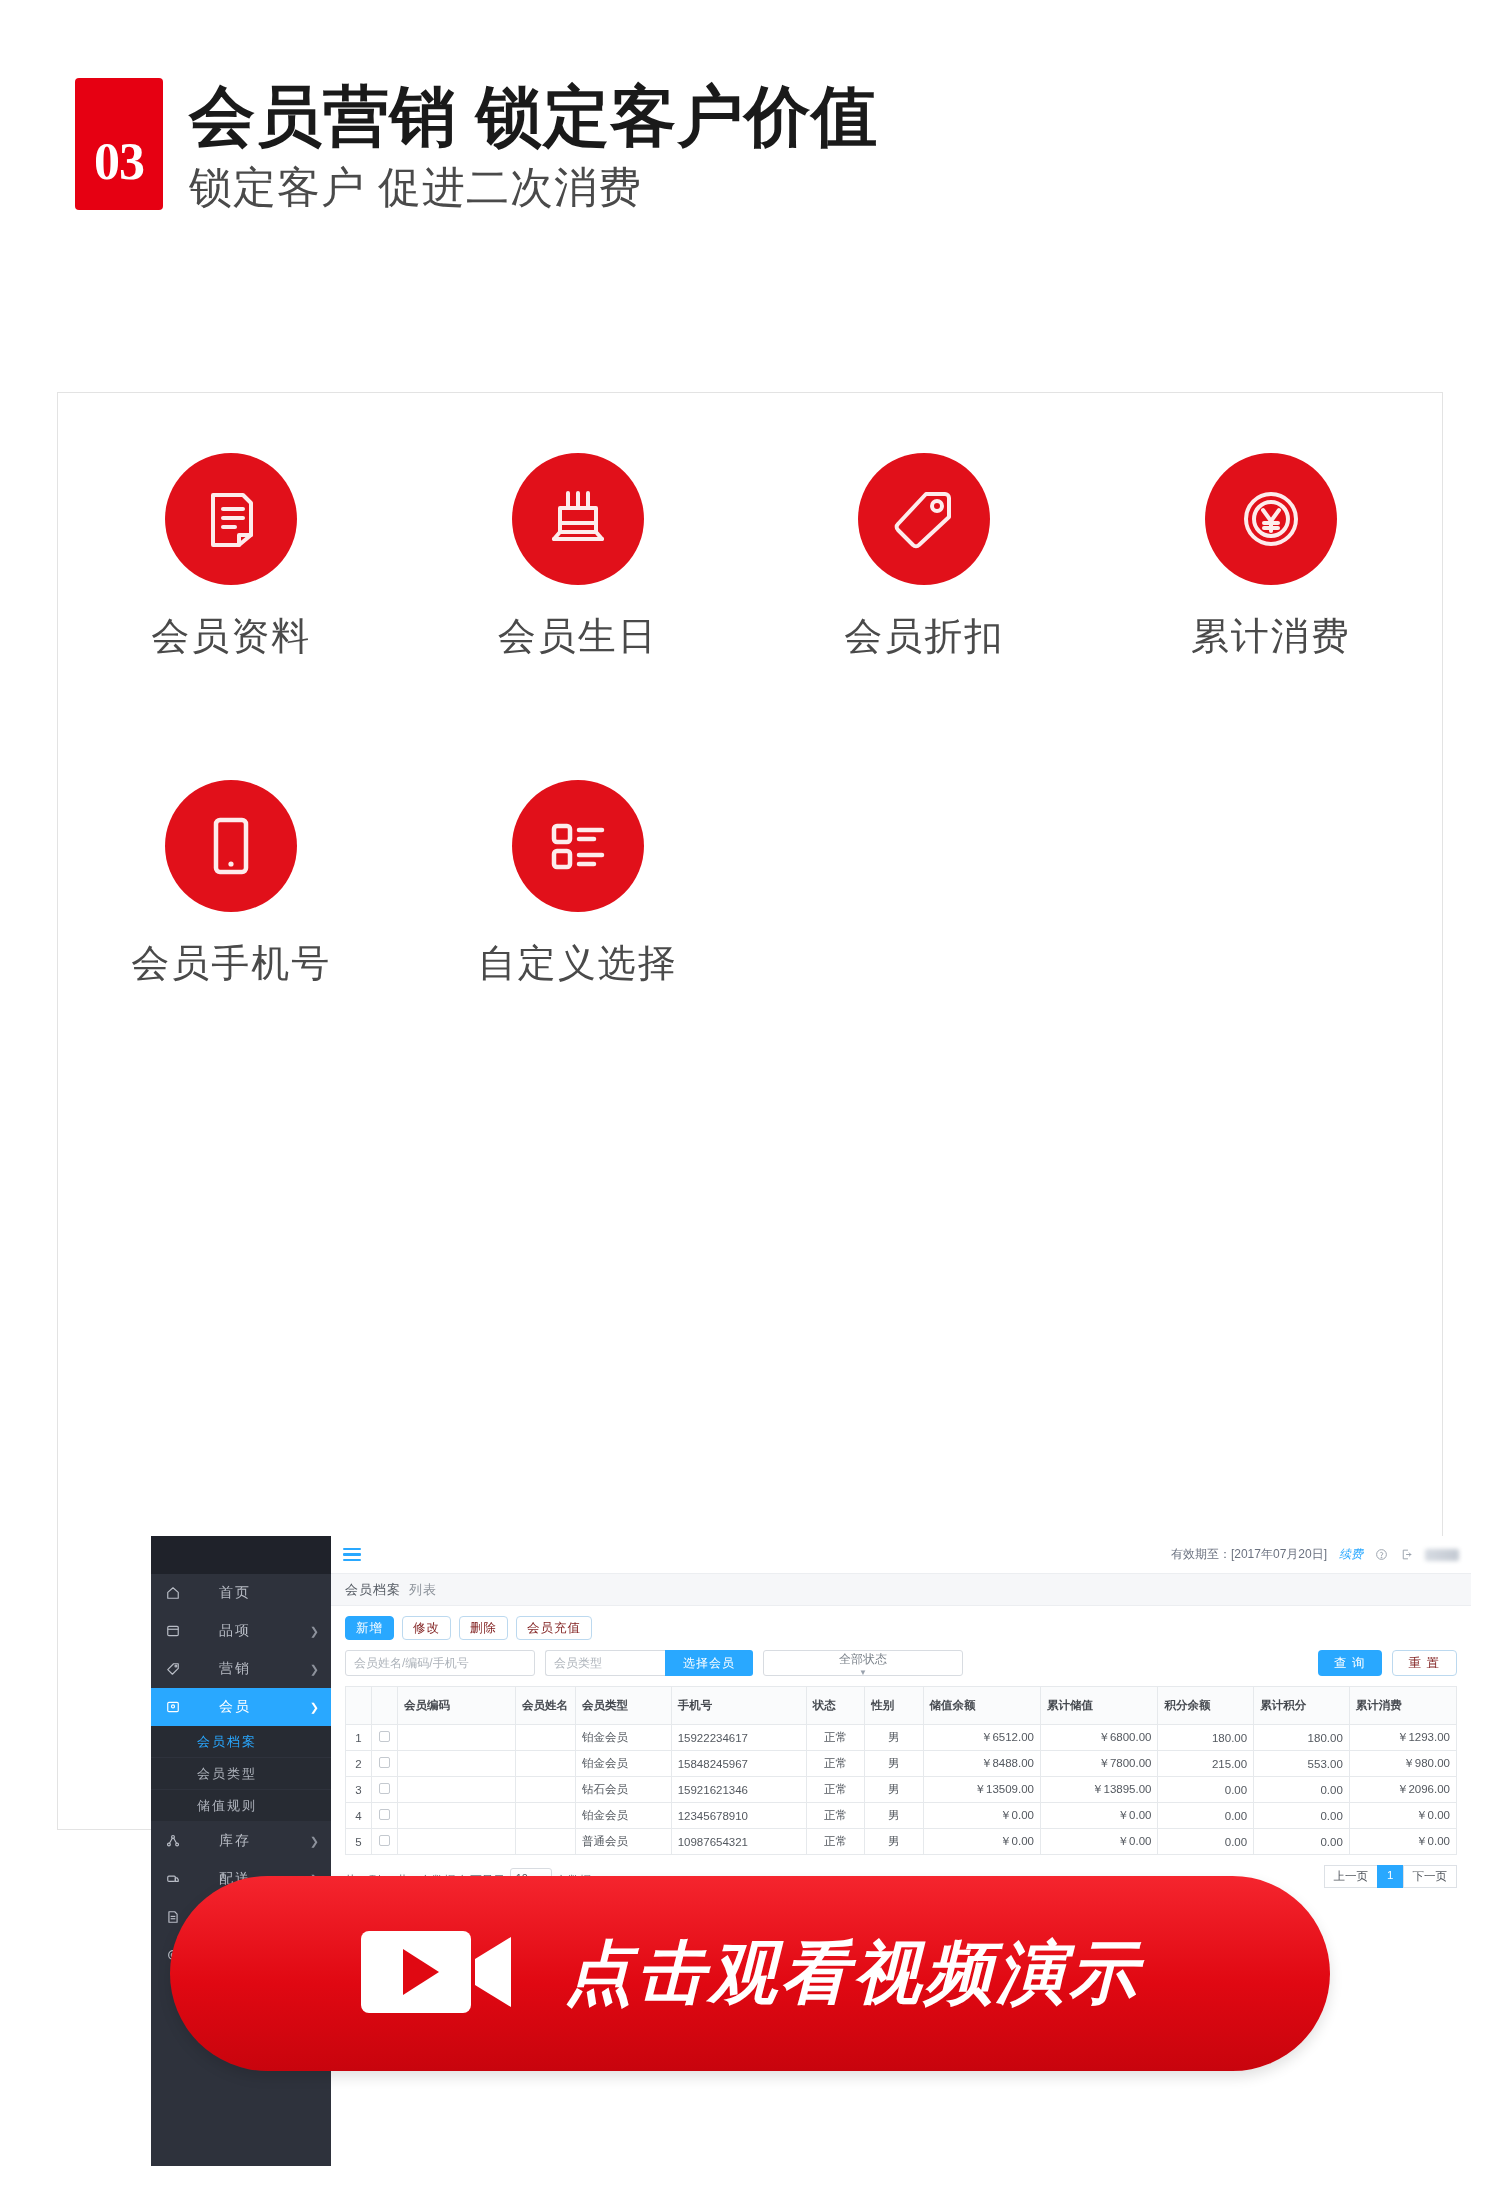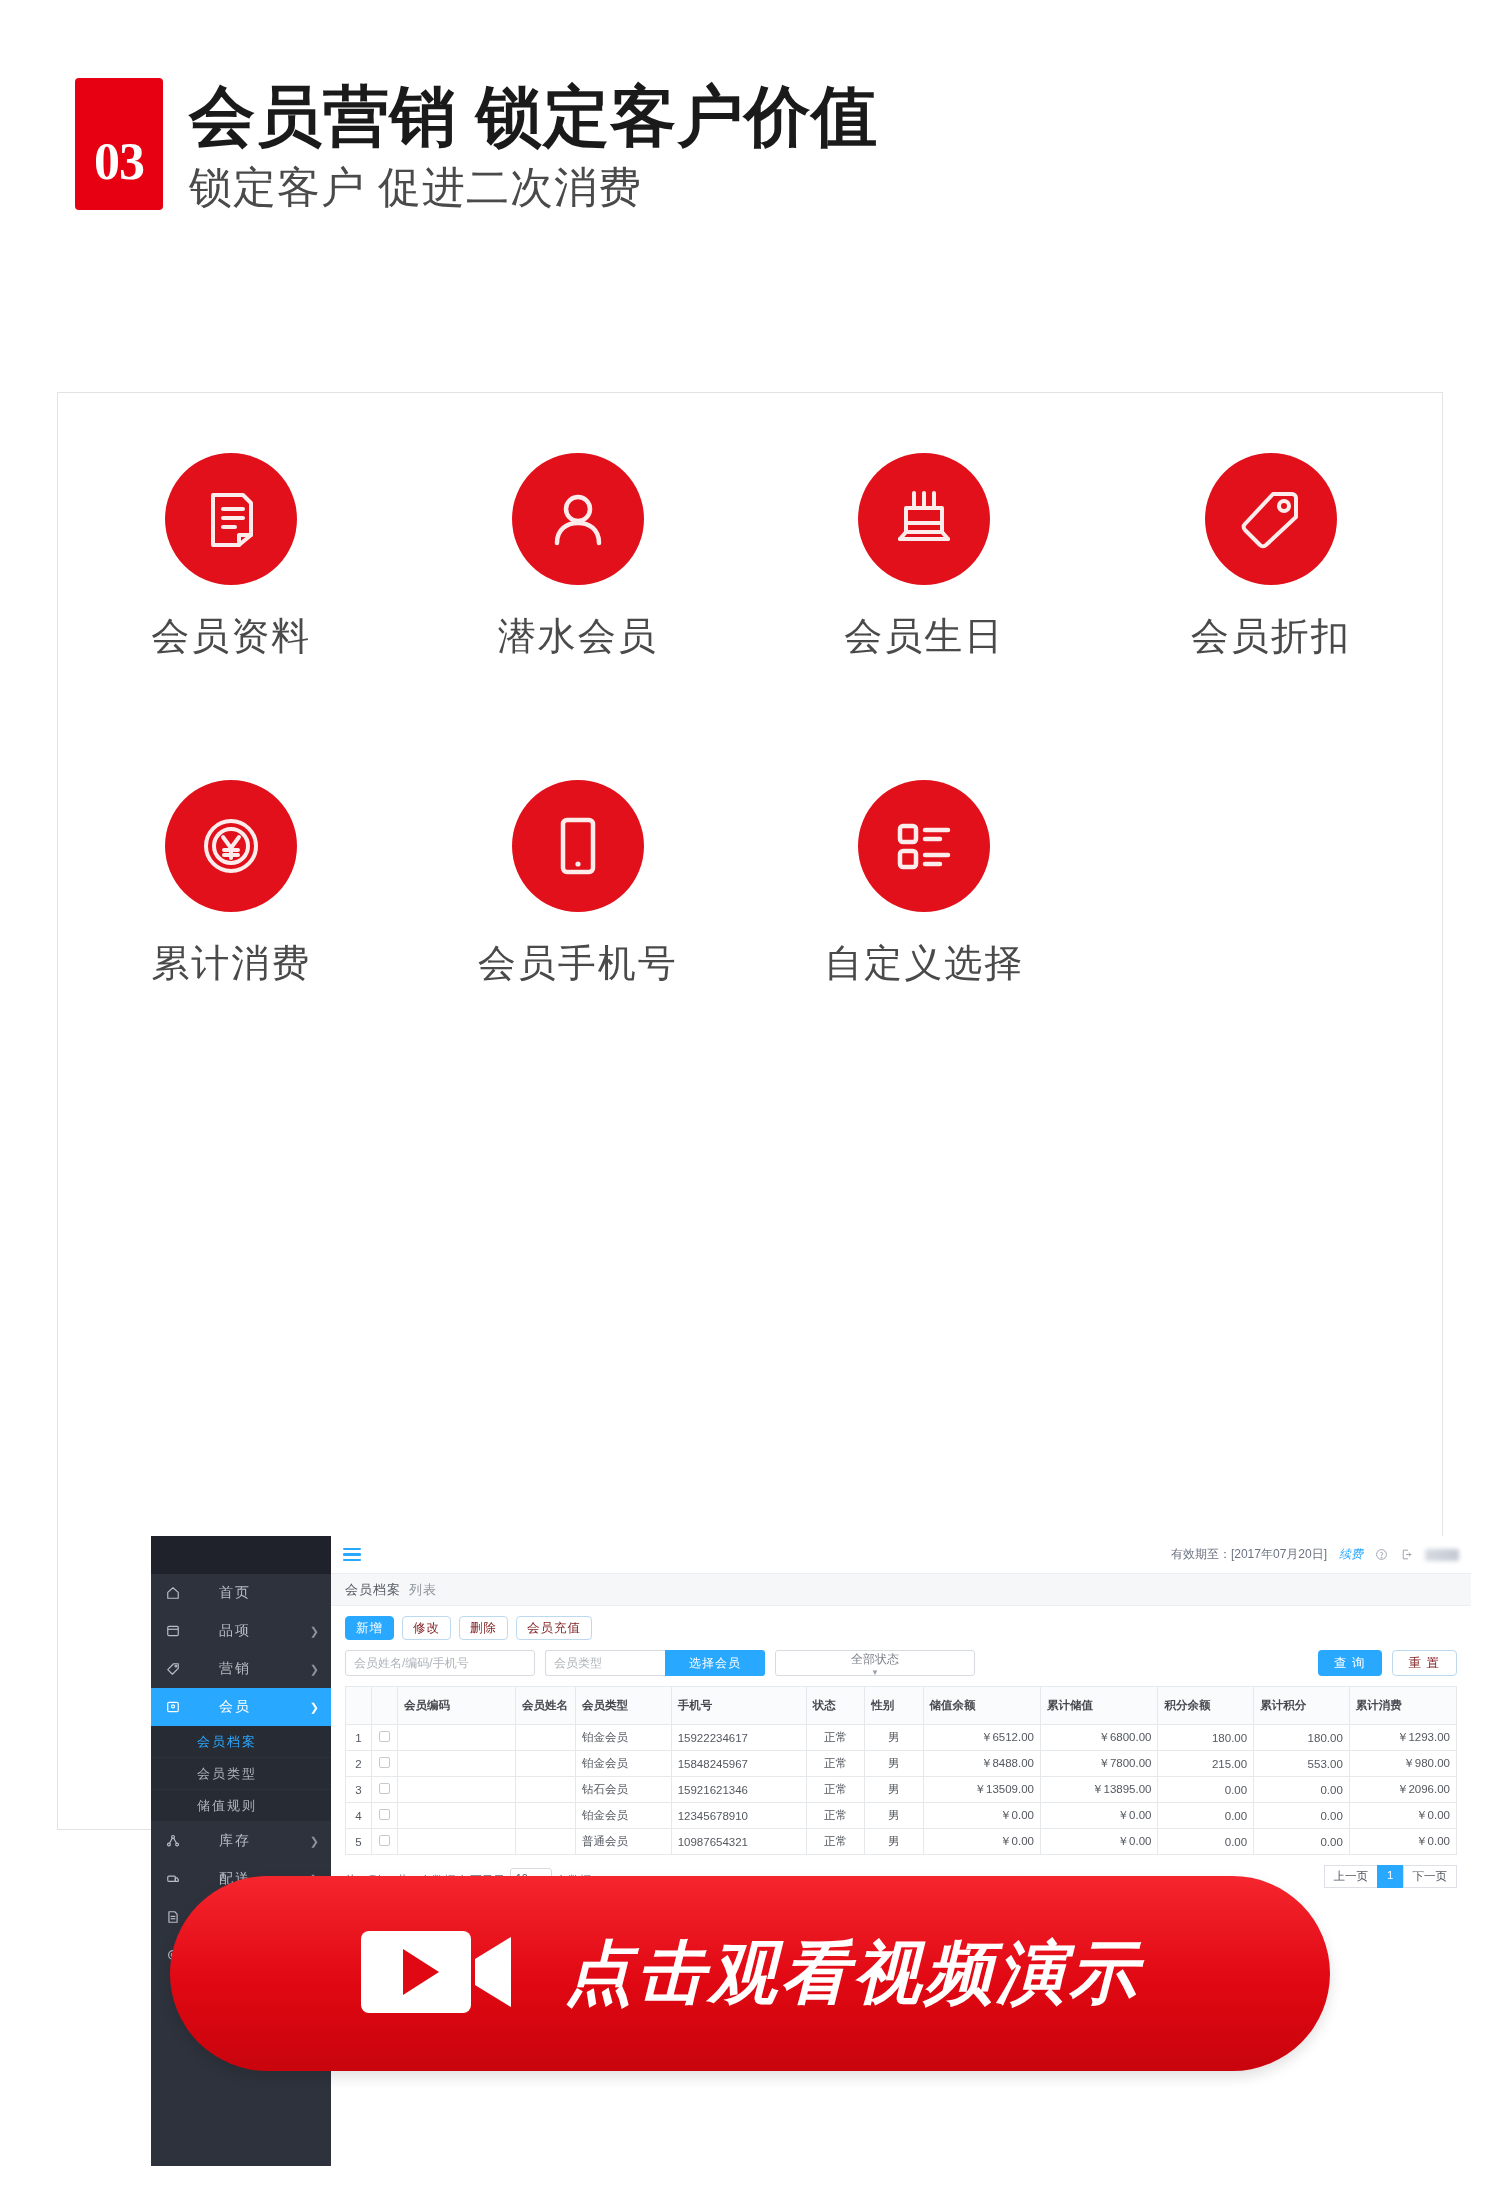--- a/index.html
+++ b/index.html
@@ -113,21 +113,21 @@
   .filters {
     padding:4px 14px 10px; display:flex; align-items:center; gap:10px;
   }
   .field {
     height:26px; border:1px solid #d8dce1; border-radius:3px; background:#fff;
     display:flex; align-items:center; padding:0 8px; font-size:12px; color:#aeb4bb;
   }
   .f-name { width:190px; }
   .f-type { width:120px; border-right:none; border-radius:3px 0 0 3px; }
   .btn-pick {
-    height:26px; padding:0 24px; background:#29a8ff; color:#fff; font-size:12px;
+    height:26px; padding:0 18px; background:#29a8ff; color:#fff; font-size:12px;
     display:flex; align-items:center; border-radius:0 3px 3px 0; letter-spacing:1px;
     cursor:pointer;
   }
   .f-status { width:200px; justify-content:space-between; color:#7c838b;flex-direction:column; }
   .f-status .car { font-size:8px; color:#9aa2ad; }
   .spacer { flex:1; }
   .btn-search { height:26px; padding:0 16px; background:#29a8ff; color:#fff; border:none; }
   .btn-reset { height:26px; padding:0 16px; }
 
   
@@ -204,29 +204,20 @@
             <path d="M14 8 H44 L52 16 V48 L40 58 H14 Z"></path>
             <path d="M40 58 V48 H52"></path>
             <line x1="24" y1="22" x2="44" y2="22"></line>
             <line x1="24" y1="31" x2="44" y2="31"></line>
             <line x1="24" y1="40" x2="36" y2="40"></line>
           </svg>
         </div>
         <div class="icon-label">会员资料</div>
       </div>
 
-      <div class="icon-cell">
-        <div class="icon-circle">
-          <svg width="64" height="64" viewBox="0 0 64 64" fill="none" stroke="#fdecec" stroke-width="4.5" stroke-linecap="round">
-            <circle cx="32" cy="22" r="12"></circle>
-            <path d="M11 56 C11 42 21 36 32 36 C43 36 53 42 53 56"></path>
-          </svg>
-        </div>
-        <div class="icon-label">潜水会员</div>
-      </div>
 
       <div class="icon-cell">
         <div class="icon-circle">
           <svg width="64" height="64" viewBox="0 0 64 64" fill="none" stroke="#fdecec" stroke-width="4" stroke-linecap="round" stroke-linejoin="round">
             <line x1="22" y1="6" x2="22" y2="20"></line>
             <line x1="32" y1="6" x2="32" y2="20"></line>
             <line x1="42" y1="6" x2="42" y2="20"></line>
             <rect x="14" y="21" width="36" height="24"></rect>
             <line x1="14" y1="36" x2="50" y2="36"></line>
             <path d="M8 52 H56"></path>

